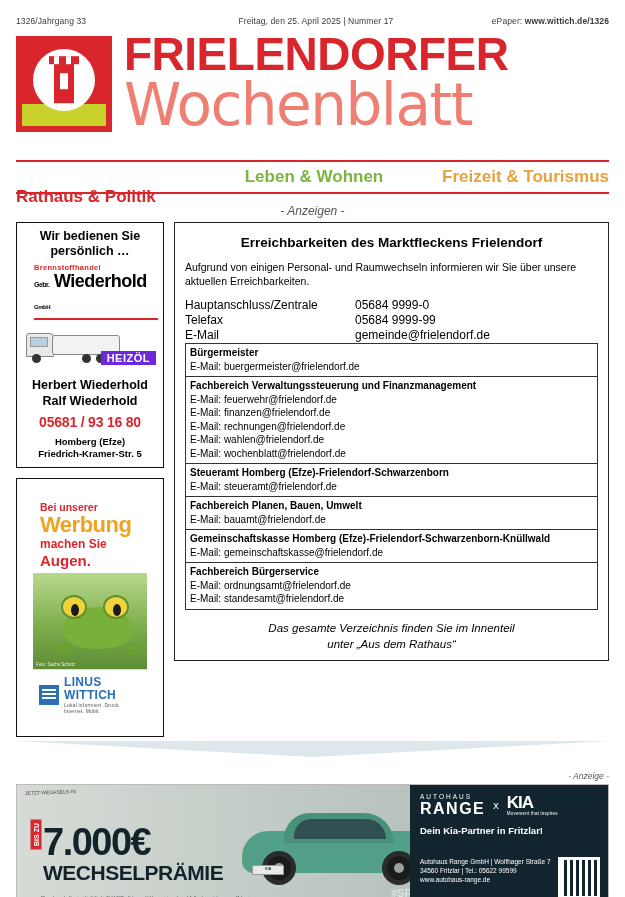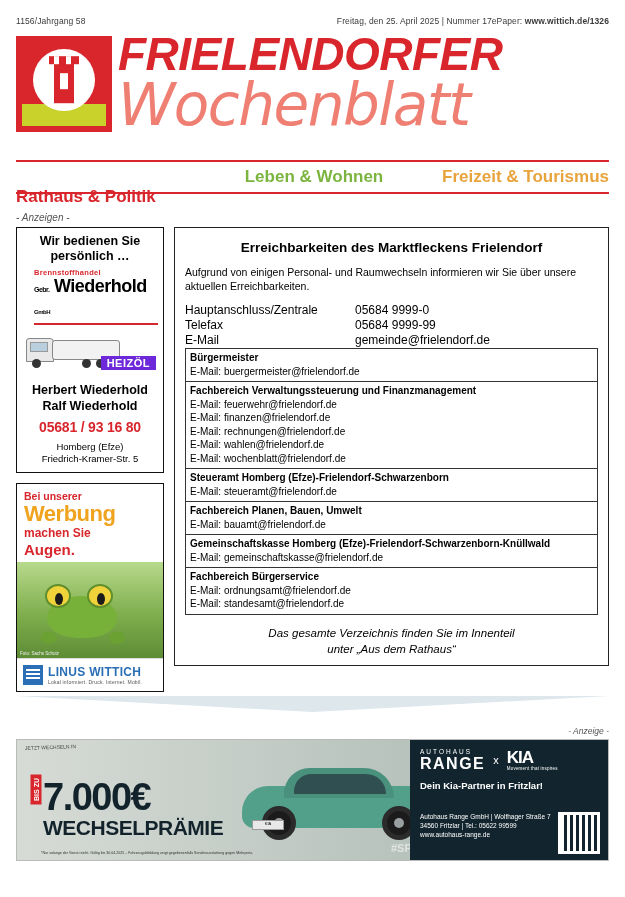--- a/index.html
+++ b/index.html
@@ -28,21 +28,21 @@
   .topmeta {
     display: flex;
     align-items: center;
     font-size: 8.5px;
     color: #3a3a3a;
     padding-top: 14px;
     height: 14px;
     letter-spacing: 0.1px;
   }
   .topmeta .left { width: 110px; }
-  .topmeta .center { flex: 1; text-align: right; padding-left: 14px; }
+  .topmeta .center { flex: 1; text-align: center; padding-left: 14px; }
   .topmeta .right { text-align: right; }
   .topmeta .right b { font-weight: bold; }
 
   
   .masthead {
     display: flex;
     align-items: flex-start;
     margin-top: 6px;
     height: 120px;
   }
@@ -100,23 +100,22 @@
     background: #ffffff;
   }
   .logo .crenel {
     position: absolute;
     top: -7px;
     width: 5px; height: 8px;
     background: #ffffff;
   }
   .title-block {
     flex: 1;
-    padding-left: 6px;
+    padding-left: 12px;
     margin-top: -4px;
-    font-style: italic;
   }
   .title-line1 {
     font-family: "Liberation Sans", sans-serif;
     font-weight: bold;
     font-size: 46px;
     line-height: 48px;
     letter-spacing: -0.5px;
     color: #d8262c;
   }
   .title-line2 {
@@ -141,25 +140,25 @@
     font-weight: bold;
   }
   .sections .s1 { color: #d8262c; width: 198px; margin-top: 39px; }
   .sections .s2 { color: #7bb53f; width: 200px; text-align: center;}
   .sections .s3 { color: #e8a33d; flex: 1; text-align: right; }
   .mast-rule2 {
     border-top: 2px solid #d8262c;
   }
 
   .anzeigen-label {
-    font-size: 10px;
+    font-size: 12px;
     font-style: italic;
     color: #555;
-    text-align: left;
-    padding: 18px 0 4px 0;
+    text-align: center;
+    padding: 10px 0 4px 0;
   }
   .anzeige-label-right {
     font-size: 8.5px;
     font-style: italic;
     color: #555;
     text-align: right;
     padding: 4px 0 3px 0;
   }
 
   
@@ -259,29 +258,29 @@
   }
   .ad1 .phone {
     color: #d8262c;
     font-size: 14px;
     font-weight: bold;
     margin-top: 5px;
     letter-spacing: -0.2px;
   }
   .ad1 .addr {
     font-size: 9.5px;
-    font-weight: normal;
+    font-weight: bold;
     line-height: 12px;
     margin-top: 6px;
   }
 
   
   .ad2 {
     margin-top: 10px;
-    padding: 0;
+    padding: 16px;
     overflow: hidden;
   }
   .ad2 .top {
     padding: 6px 7px 4px 7px;
     background: #fff;
   }
   .ad2 .l1 { font-size: 10.5px; font-weight: bold; color: #d8262c; }
   .ad2 .l2 {
     font-size: 22px; font-weight: bold; color: #f0a31e;
     line-height: 24px; letter-spacing: -0.5px;
@@ -583,21 +582,21 @@
     border: 3px solid #fff;
     box-sizing: content-box;
   }
 </style>
 </head>
 <body>
 
 <div class="page">
 
   <div class="topmeta">
-    <div class="left">1156/Jahrgang 58</div>
+    <div class="left">1326/Jahrgang 33</div>
     <div class="center">Freitag, den 25. April 2025 | Nummer 17</div>
     <div class="right">
       <span>ePaper:</span>
       <b>www.wittich.de/1326</b>
     </div>
   </div>
 
   <div class="masthead">
     <div class="logo">
       <div class="inner"></div>

